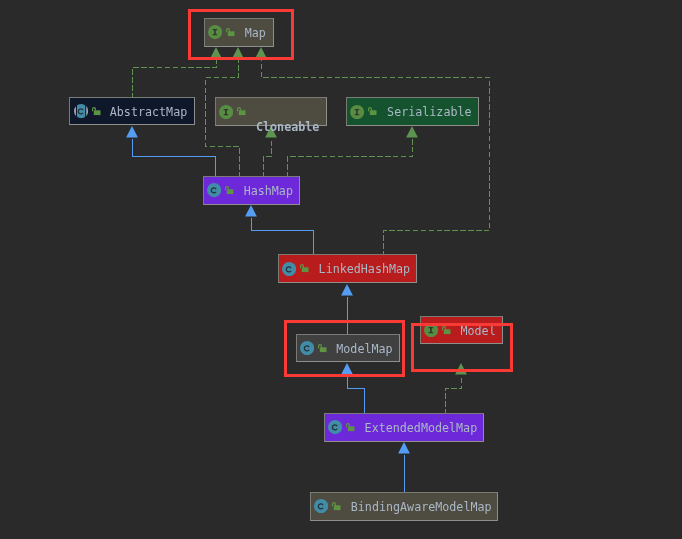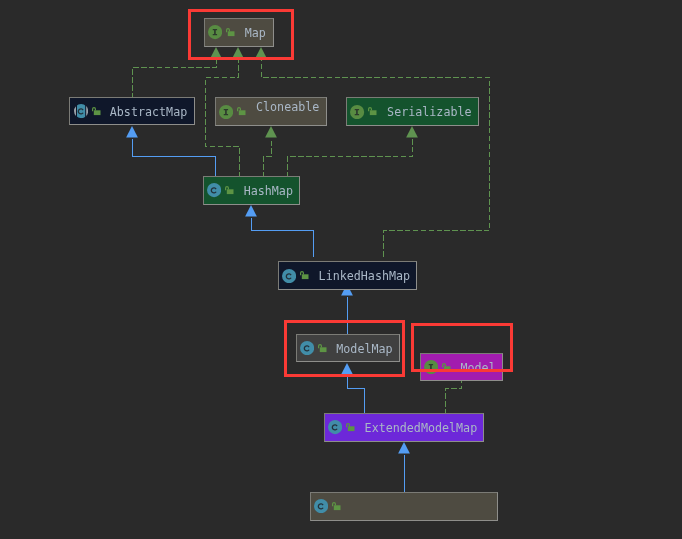--- a/index.html
+++ b/index.html
@@ -119,53 +119,53 @@
             <circle cx="7.1" cy="7.1" r="7.1" fill="#588c42"></circle>
             <path d="M4.75 3.9h4.35v1.25H7.75v3.9h1.35v1.25H4.75V9.05H6.1V5.15H4.75z" fill="#2c3a2c"></path>
           </svg>
         </span>
     <span class="icon-lock" style="left: 21.1px; top: 9px;">
           <svg width="9" height="9" viewBox="0 0 9 9">
             <path d="M0 4.2V2.0A2.0 2.0 0 0 1 4.0 2.0V3.4H2.8V2.0A0.8 0.8 0 0 0 1.2 2.0V4.2z" fill="#5d9444"></path>
             <rect x="1.8" y="3.3" width="6.7" height="4.8" fill="#5d9444"></rect>
           </svg>
         </span>
-    <span class="label" style="left: 39.8px; top: 4px; color: rgb(169, 183, 198);">Cloneable</span>
+    <span class="label" style="left: 39.8px; top: 24px; color: rgb(169, 183, 198); font-weight: bold;">Cloneable</span>
   </div>
   <div class="node" style="left: 346.3px; top: 97.2px; width: 132.4px; height: 28.6px; background: #14532d;">
     <span class="icon-class" style="left: 3.1px; top: 6.4px;">
           <svg width="14.2" height="14.2" viewBox="0 0 14.2 14.2">
             <circle cx="7.1" cy="7.1" r="7.1" fill="#588c42"></circle>
             <path d="M4.75 3.9h4.35v1.25H7.75v3.9h1.35v1.25H4.75V9.05H6.1V5.15H4.75z" fill="#2c3a2c"></path>
           </svg>
         </span>
     <span class="icon-lock" style="left: 21.1px; top: 9px;">
           <svg width="9" height="9" viewBox="0 0 9 9">
             <path d="M0 4.2V2.0A2.0 2.0 0 0 1 4.0 2.0V3.4H2.8V2.0A0.8 0.8 0 0 0 1.2 2.0V4.2z" fill="#5d9444"></path>
             <rect x="1.8" y="3.3" width="6.7" height="4.8" fill="#5d9444"></rect>
           </svg>
         </span>
     <span class="label" style="left: 39.8px; top: 8.9px; color: rgb(169, 183, 198);">Serializable</span>
   </div>
-  <div class="node" style="left: 202.9px; top: 176.1px; width: 96.9px; height: 28.6px; background: #14532d;">
+  <div class="node" style="left: 202.9px; top: 176.1px; width: 96.9px; height: 28.6px; background: #6d28d9;">
     <span class="icon-class" style="left: 3.1px; top: 6.4px;">
           <svg width="14.2" height="14.2" viewBox="0 0 14.2 14.2">
             <circle cx="7.1" cy="7.1" r="7.1" fill="#418da8"></circle>
             <path d="M9.1 6.06A2.575 2.575 0 1 0 9.1 8.74" fill="none" stroke="#23323c" stroke-width="1.3"></path>
           </svg>
         </span>
     <span class="icon-lock" style="left: 21.1px; top: 9px;">
           <svg width="9" height="9" viewBox="0 0 9 9">
             <path d="M0 4.2V2.0A2.0 2.0 0 0 1 4.0 2.0V3.4H2.8V2.0A0.8 0.8 0 0 0 1.2 2.0V4.2z" fill="#5d9444"></path>
             <rect x="1.8" y="3.3" width="6.7" height="4.8" fill="#5d9444"></rect>
           </svg>
         </span>
     <span class="label" style="left: 39.8px; top: 8.9px; color: rgb(169, 183, 198);">HashMap</span>
   </div>
-  <div class="node" style="left: 277.8px; top: 261px; width: 138.9px; height: 28.9px; background: #0f172a;">
+  <div class="node" style="left: 277.8px; top: 254px; width: 138.9px; height: 28.9px; background: #b91c1c;">
     <span class="icon-class" style="left: 3.1px; top: 6.55px;">
           <svg width="14.2" height="14.2" viewBox="0 0 14.2 14.2">
             <circle cx="7.1" cy="7.1" r="7.1" fill="#418da8"></circle>
             <path d="M9.1 6.06A2.575 2.575 0 1 0 9.1 8.74" fill="none" stroke="#23323c" stroke-width="1.3"></path>
           </svg>
         </span>
     <span class="icon-lock" style="left: 21.1px; top: 9.15px;">
           <svg width="9" height="9" viewBox="0 0 9 9">
             <path d="M0 4.2V2.0A2.0 2.0 0 0 1 4.0 2.0V3.4H2.8V2.0A0.8 0.8 0 0 0 1.2 2.0V4.2z" fill="#5d9444"></path>
             <rect x="1.8" y="3.3" width="6.7" height="4.8" fill="#5d9444"></rect>
@@ -181,21 +181,21 @@
           </svg>
         </span>
     <span class="icon-lock" style="left: 21.1px; top: 9px;">
           <svg width="9" height="9" viewBox="0 0 9 9">
             <path d="M0 4.2V2.0A2.0 2.0 0 0 1 4.0 2.0V3.4H2.8V2.0A0.8 0.8 0 0 0 1.2 2.0V4.2z" fill="#5d9444"></path>
             <rect x="1.8" y="3.3" width="6.7" height="4.8" fill="#5d9444"></rect>
           </svg>
         </span>
     <span class="label" style="left: 39.8px; top: 8.9px; color: rgb(169, 183, 198);">ModelMap</span>
   </div>
-  <div class="node" style="left: 419.7px; top: 353px; width: 83.4px; height: 28.3px; background: #a21caf;">
+  <div class="node" style="left: 419.7px; top: 316px; width: 83.4px; height: 28.3px; background: #b91c1c;">
     <span class="icon-class" style="left: 3.1px; top: 6.25px;">
           <svg width="14.2" height="14.2" viewBox="0 0 14.2 14.2">
             <circle cx="7.1" cy="7.1" r="7.1" fill="#588c42"></circle>
             <path d="M4.75 3.9h4.35v1.25H7.75v3.9h1.35v1.25H4.75V9.05H6.1V5.15H4.75z" fill="#2c3a2c"></path>
           </svg>
         </span>
     <span class="icon-lock" style="left: 21.1px; top: 8.85px;">
           <svg width="9" height="9" viewBox="0 0 9 9">
             <path d="M0 4.2V2.0A2.0 2.0 0 0 1 4.0 2.0V3.4H2.8V2.0A0.8 0.8 0 0 0 1.2 2.0V4.2z" fill="#5d9444"></path>
             <rect x="1.8" y="3.3" width="6.7" height="4.8" fill="#5d9444"></rect>
@@ -224,20 +224,21 @@
             <circle cx="7.1" cy="7.1" r="7.1" fill="#418da8"></circle>
             <path d="M9.1 6.06A2.575 2.575 0 1 0 9.1 8.74" fill="none" stroke="#23323c" stroke-width="1.3"></path>
           </svg>
         </span>
     <span class="icon-lock" style="left: 21.1px; top: 9.2px;">
           <svg width="9" height="9" viewBox="0 0 9 9">
             <path d="M0 4.2V2.0A2.0 2.0 0 0 1 4.0 2.0V3.4H2.8V2.0A0.8 0.8 0 0 0 1.2 2.0V4.2z" fill="#5d9444"></path>
             <rect x="1.8" y="3.3" width="6.7" height="4.8" fill="#5d9444"></rect>
           </svg>
         </span>
+    <span class="label" style="left: 39.8px; top: 9.1px; color: rgb(169, 183, 198);">BindingAwareModelMap</span>
   </div>
   </div>
 
   <div id="hls">
     <div class="hl" style="left: 187.8px; top: 8.6px; width: 106.4px; height: 51.2px; border-color: rgb(250, 58, 53);"></div>
     <div class="hl" style="left: 284.1px; top: 320.4px; width: 121.1px; height: 56.8px; border-color: rgb(250, 58, 53);"></div>
     <div class="hl" style="left: 410.9px; top: 323.3px; width: 102.4px; height: 48.4px; border-color: rgb(250, 58, 53);"></div>
   </div>
 </div>
 

